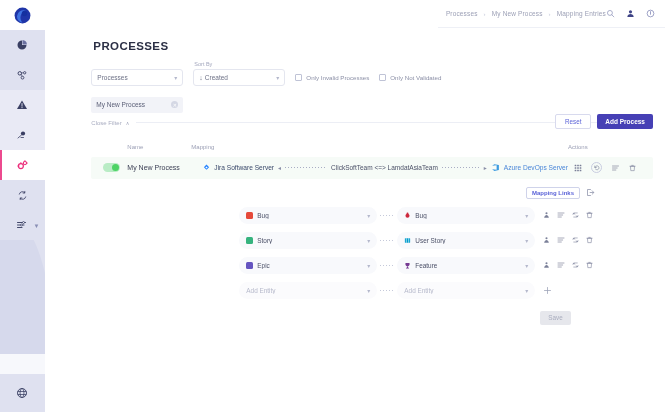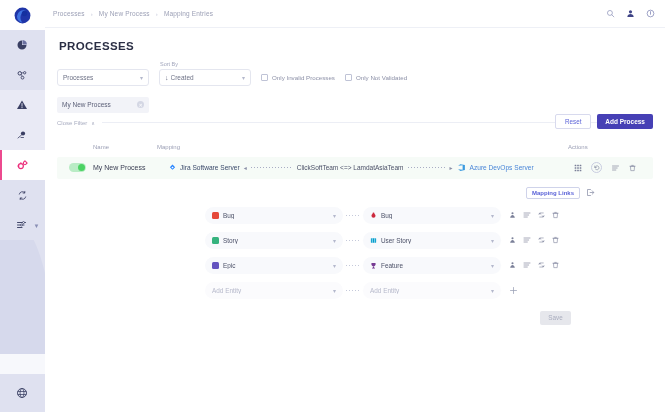--- a/index.html
+++ b/index.html
@@ -51,21 +51,21 @@
   }
   .sb-bottom {
     width: 45px; height: 38px;
     display:flex; align-items:center; justify-content:center;
     background: #dfe1f0;
   }
   .sb-gap { width:45px; height: 20px; background:#f7f8fc; }
   .chev-mini { position:absolute; right: 5px; top: 13px; font-size: 6px; color:#8a8fb5; }
 
   
-  .main { flex: 1; height: 412px; position: relative; background:#fff; display:flex; flex-direction:column; }
+  .main { flex: 1; height: 412px; position: relative; background:#fff; display:flex; flex-direction:column;align-items:flex-end; }
 
   .topbar {
     height: 28px; display:flex; align-items:center;
     padding: 0 10px 0 8px;
     border-bottom: 1px solid #eef0f6;
     flex: 0 0 28px;
   }
   .crumbs { display:flex; align-items:center; gap:6px; font-size:6.5px; color:#9b9fb5; }
   .crumb { letter-spacing: .15px; }
   .crumb.sep { color:#c6c9da; font-size:6px; }

